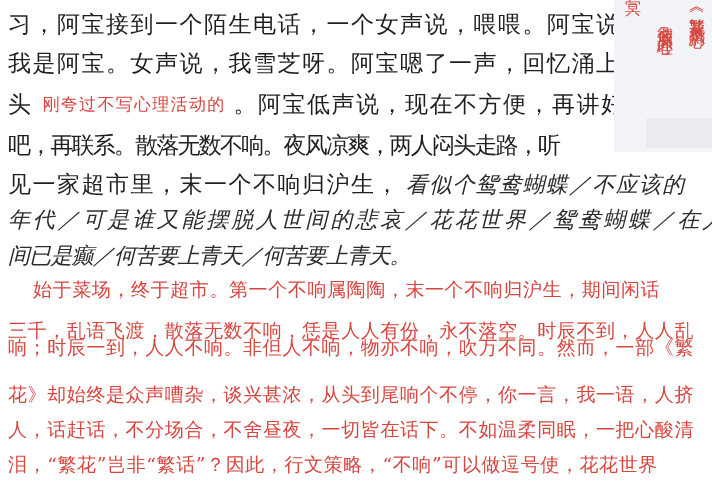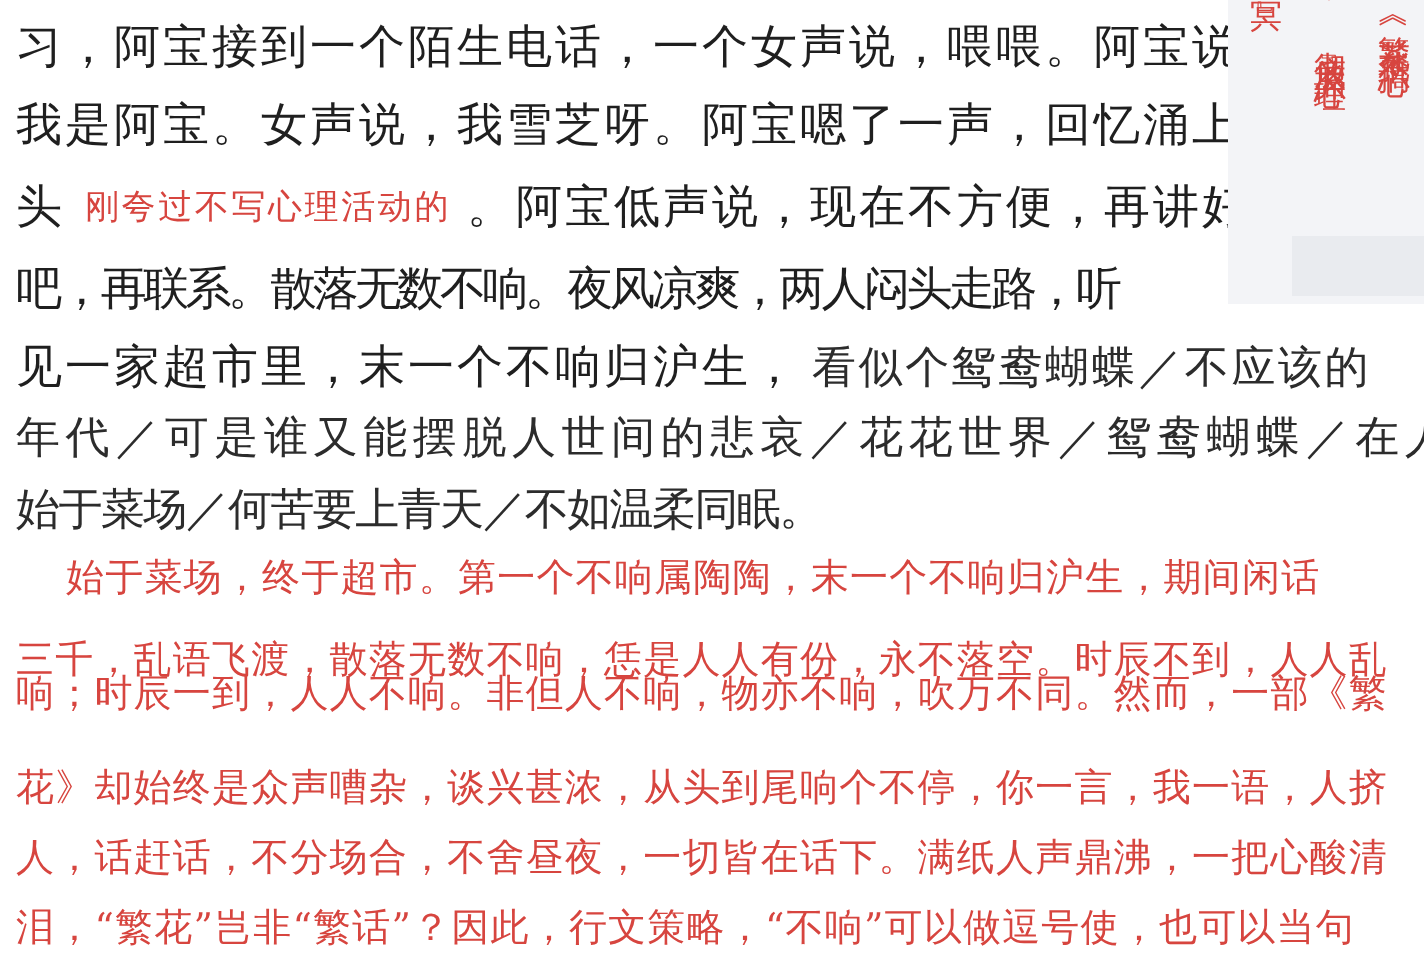--- a/index.html
+++ b/index.html
@@ -22,21 +22,21 @@
   .l3{top:90px}
   .l4{top:131px;letter-spacing:-1.8px}
   .l5{top:170px}
   .l6{top:205px}
   .l7{top:241px}
   .inline-note{
     font-size:17px;letter-spacing:1.3px;color:var(--red);
     margin:16px 8px 0 10px;vertical-align:2px;
   }
   .lyric{
-    font-size:22px;color:#2c2c2c;letter-spacing:1.3px;
+    font-size:22px;color:#2c2c2c;letter-spacing:1.3px;font-style:italic;
   }
   .l5 .lyric{margin-left:6px;}
   .l6 .lyric{letter-spacing:2.8px;}
   .l7 .lyric{letter-spacing:-0.8px;}
   
   .note-bg{
     position:absolute;top:0;right:0;width:98px;height:152px;
     background:#f3f4f7;
   }
   .note-bg2{
@@ -75,29 +75,29 @@
     <span>头</span><span class="inline-note">刚夸过不写心理活动的</span><span>。阿宝低声说，现在不方便，再讲好</span>
   </div>
   <div class="line l4">吧，再联系。散落无数不响。夜风凉爽，两人闷头走路，听</div>
   <div class="line l5">
     <span>见一家超市里，末一个不响归沪生，</span><span class="lyric">看似个鸳鸯蝴蝶／不应该的</span>
   </div>
   <div class="line l6">
     <span class="lyric">年代／可是谁又能摆脱人世间的悲哀／花花世界／鸳鸯蝴蝶／在人</span>
   </div>
   <div class="line l7">
-    <span class="lyric">始于菜场／何苦要上青天／不如温柔同眠。</span>
+    <span class="lyric">间已是癫／何苦要上青天／何苦要上青天。</span>
   </div>
 
   <div class="note-bg"></div>
   <div class="note-bg2"></div>
   <div class="vcol c1">《繁花》就不搞心</div>
   <div class="vcol c2">，彻底放弃『心理</div>
   <div class="vcol c3"><span></span><span>冥』。</span></div>
 
   <div class="cline r1">始于菜场，终于超市。第一个不响属陶陶，末一个不响归沪生，期间闲话</div>
   <div class="cline r2">三千，乱语飞渡，散落无数不响，恁是人人有份，永不落空。时辰不到，人人乱</div>
   <div class="cline r3">响；时辰一到，人人不响。非但人不响，物亦不响，吹万不同。然而，一部《繁</div>
   <div class="cline r4">花》却始终是众声嘈杂，谈兴甚浓，从头到尾响个不停，你一言，我一语，人挤</div>
-  <div class="cline r5">人，话赶话，不分场合，不舍昼夜，一切皆在话下。满纸人声鼎沸，一把心酸清</div>
-  <div class="cline r6">泪，“繁花”岂非“繁话”？因此，行文策略，“不响”可以做逗号使，也可以当句</div>
+  <div class="cline r5">人，话赶话，不分场合，不舍昼夜，一切皆在话下。不如温柔同眠，一把心酸清</div>
+  <div class="cline r6">泪，“繁花”岂非“繁话”？因此，行文策略，“不响”可以做逗号使，花花世界</div>
 
 </div>
 
 </body></html>

